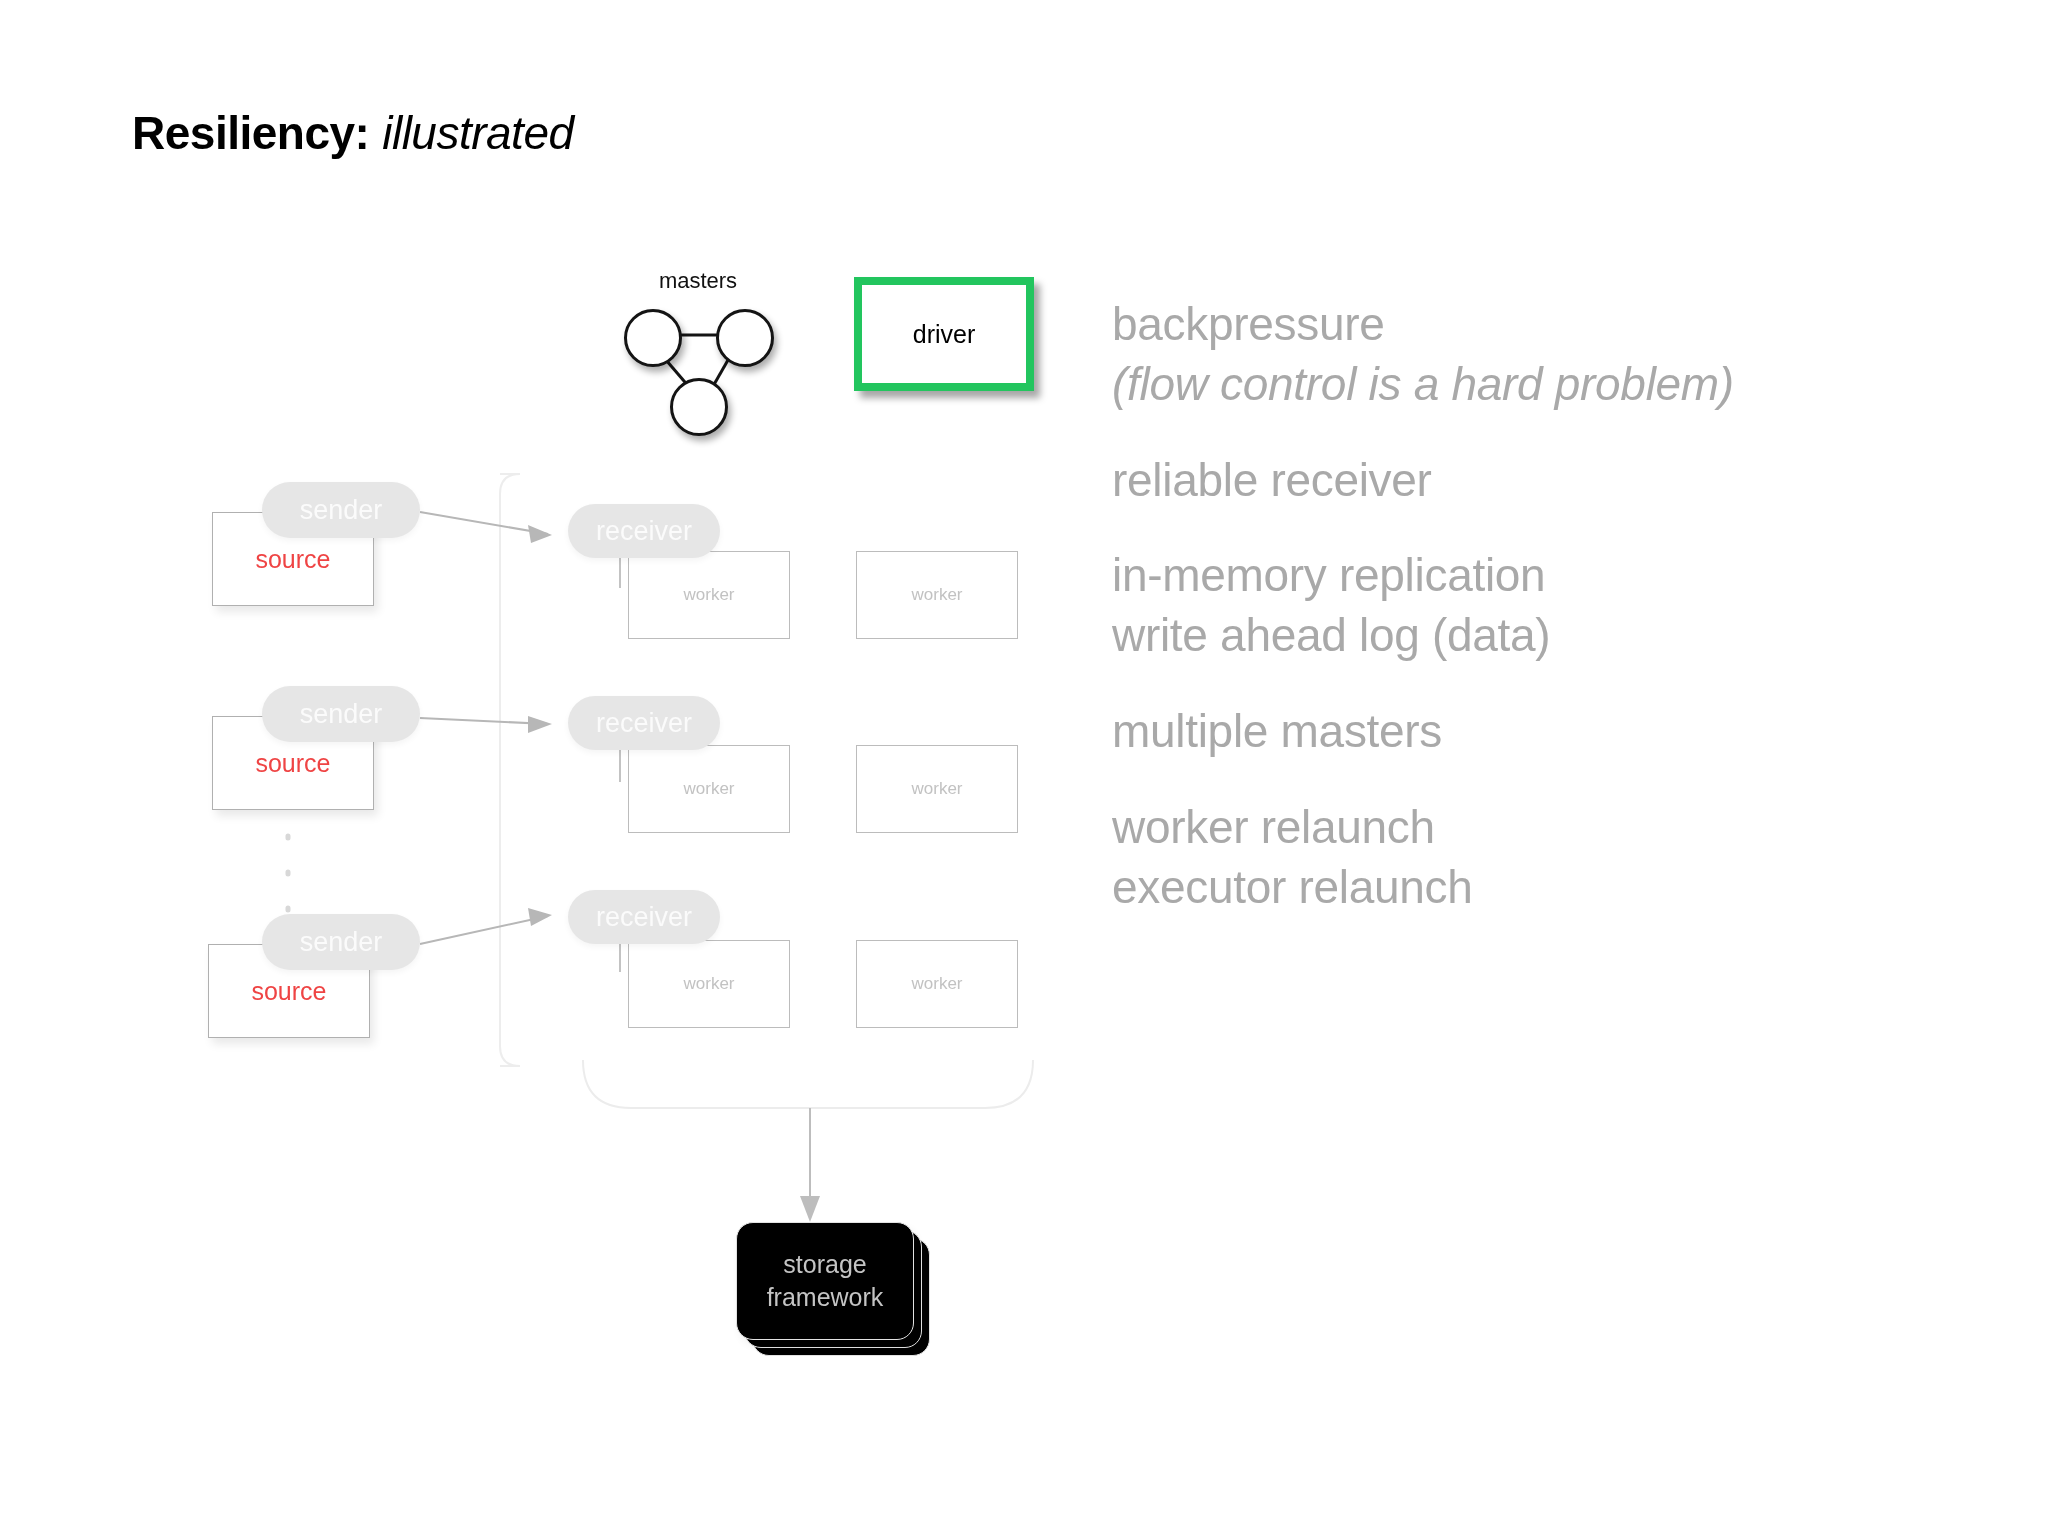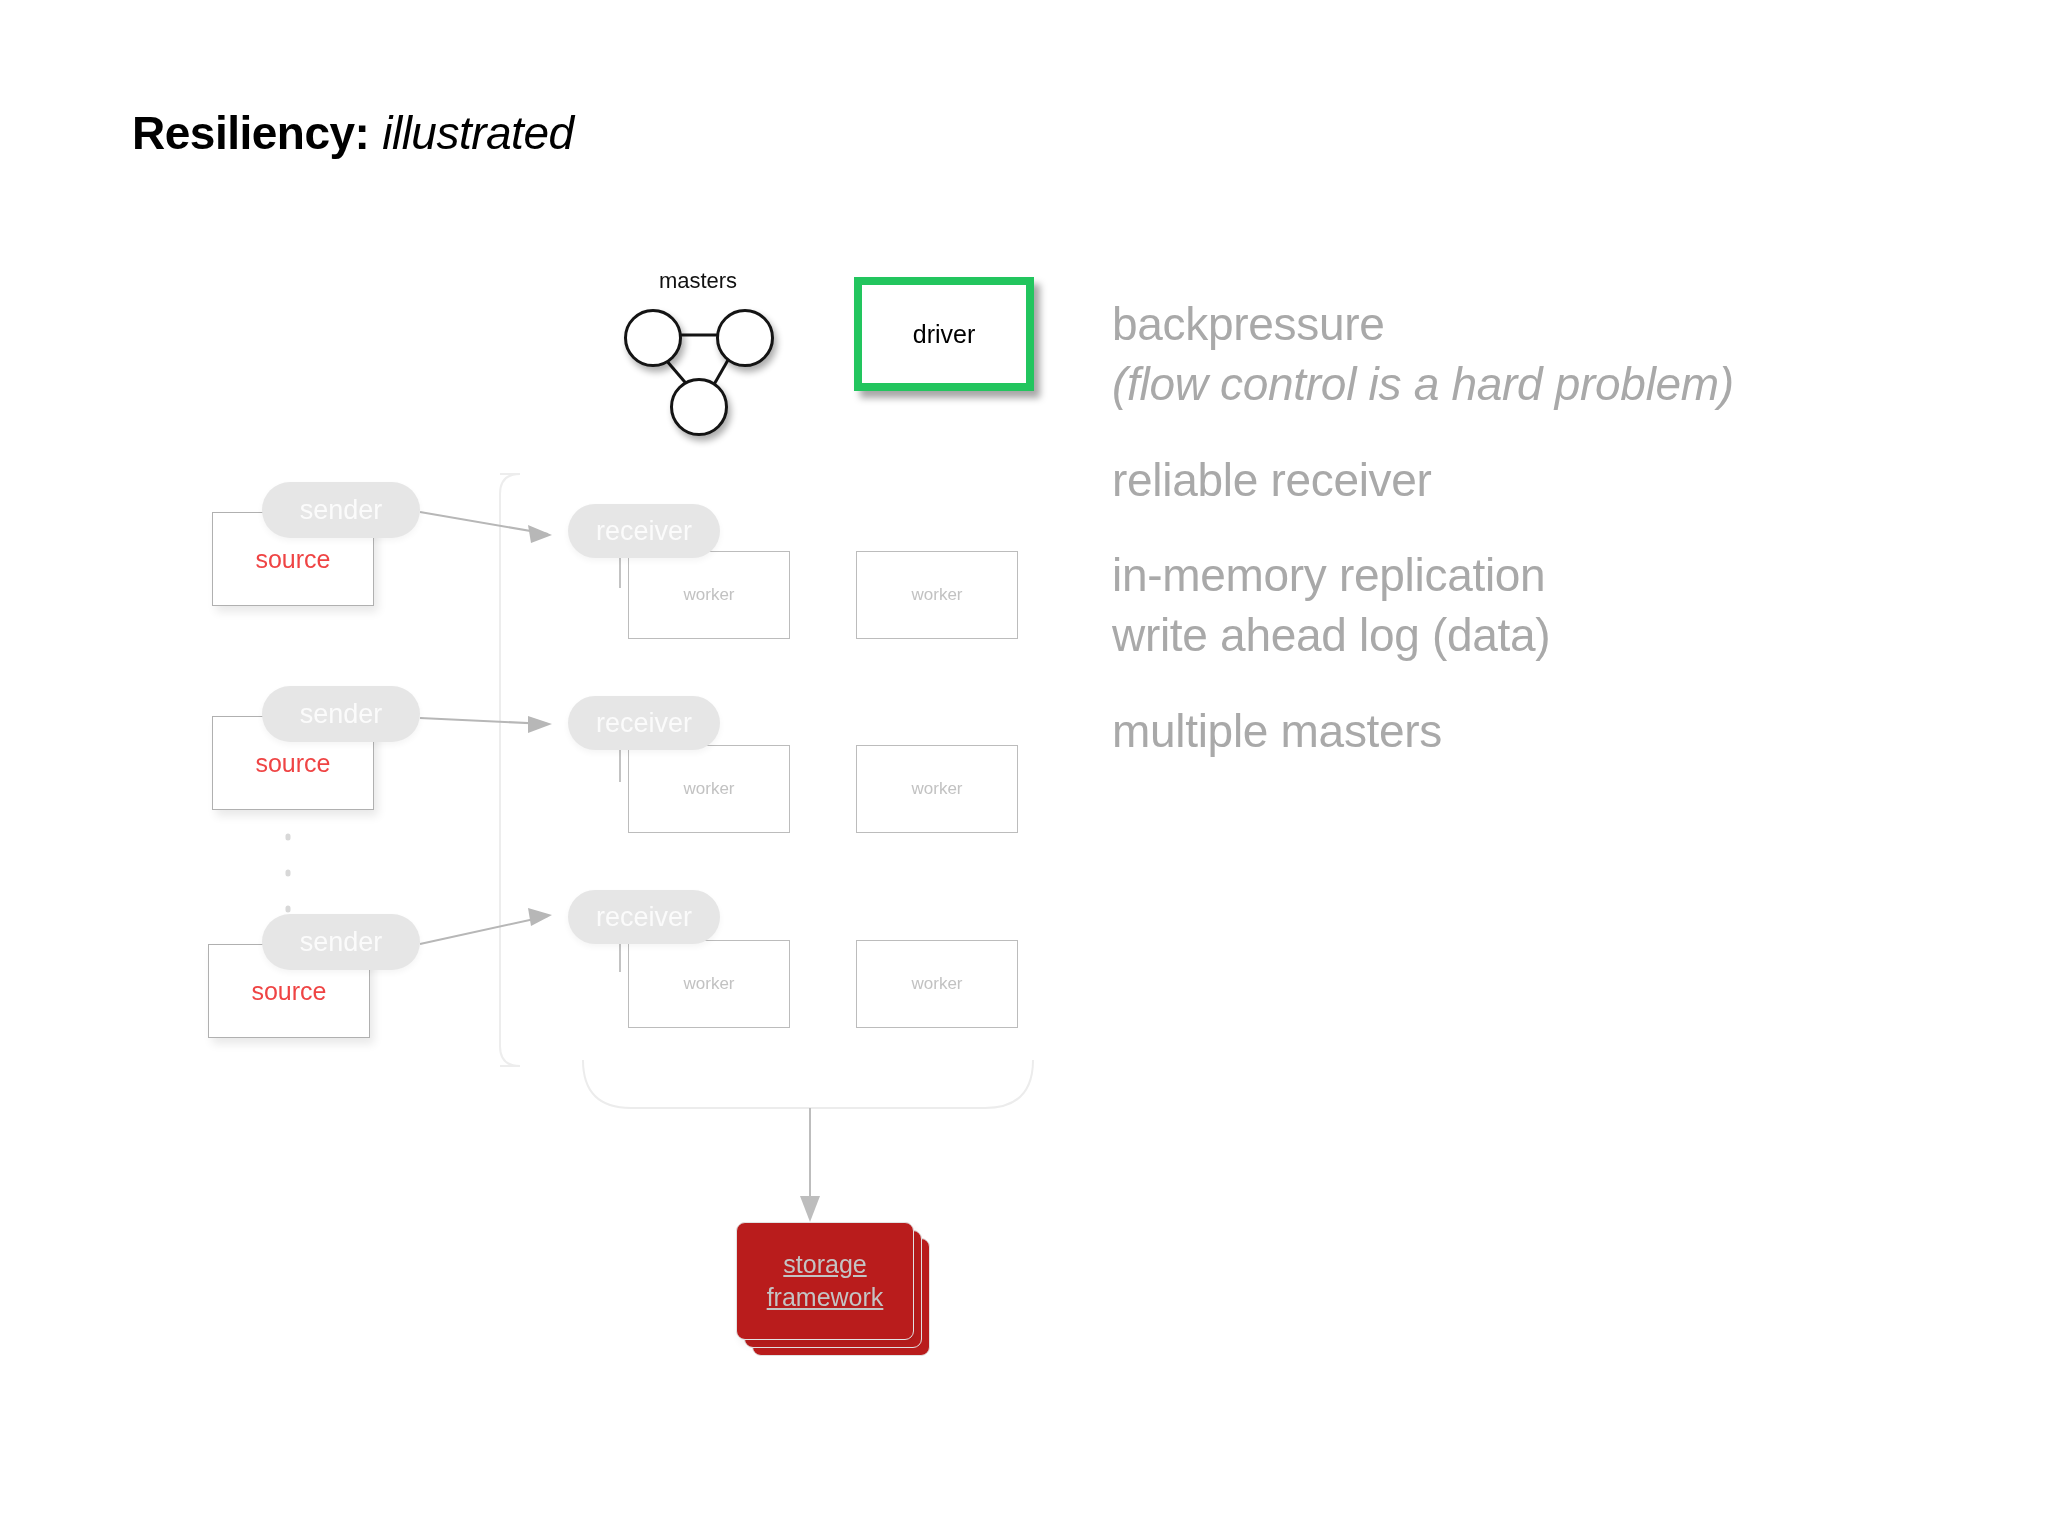--- a/index.html
+++ b/index.html
@@ -108,24 +108,23 @@
     justify-content: center;
     font-size: 27px;
     color: #fbfbfb;
     z-index: 5;
     box-shadow: 0 3px 6px rgba(0,0,0,0.045);
   }
 
   .storage-stack { position: absolute; z-index: 4; }
   .storage-card {
     position: absolute;
-    background: #b91c1c;
+    background: #000000;
     border: 1.5px solid #e2e2e2;
-    border-radius: 9px;
-    text-decoration: underline;
+    border-radius: 17px;
   }
   .storage-card.top {
     display: flex;
     flex-direction: column;
     align-items: center;
     justify-content: center;
     font-size: 25px;
     color: #c4c4c4;
     line-height: 1.32;
     box-shadow: 3px 5px 9px rgba(0,0,0,0.06);
@@ -291,16 +290,20 @@
     <div class="bullet-group">
       <div class="bullet-line">in-memory replication</div>
       <div class="bullet-line">write ahead log (data)</div>
     </div>
 
 
     <div class="bullet-group">
       <div class="bullet-line">multiple masters</div>
     </div>
 
+    <div class="bullet-group">
+      <div class="bullet-line">worker relaunch</div>
+      <div class="bullet-line">executor relaunch</div>
+    </div>
 
   </div>
 
 </div>
 
 </body></html>

